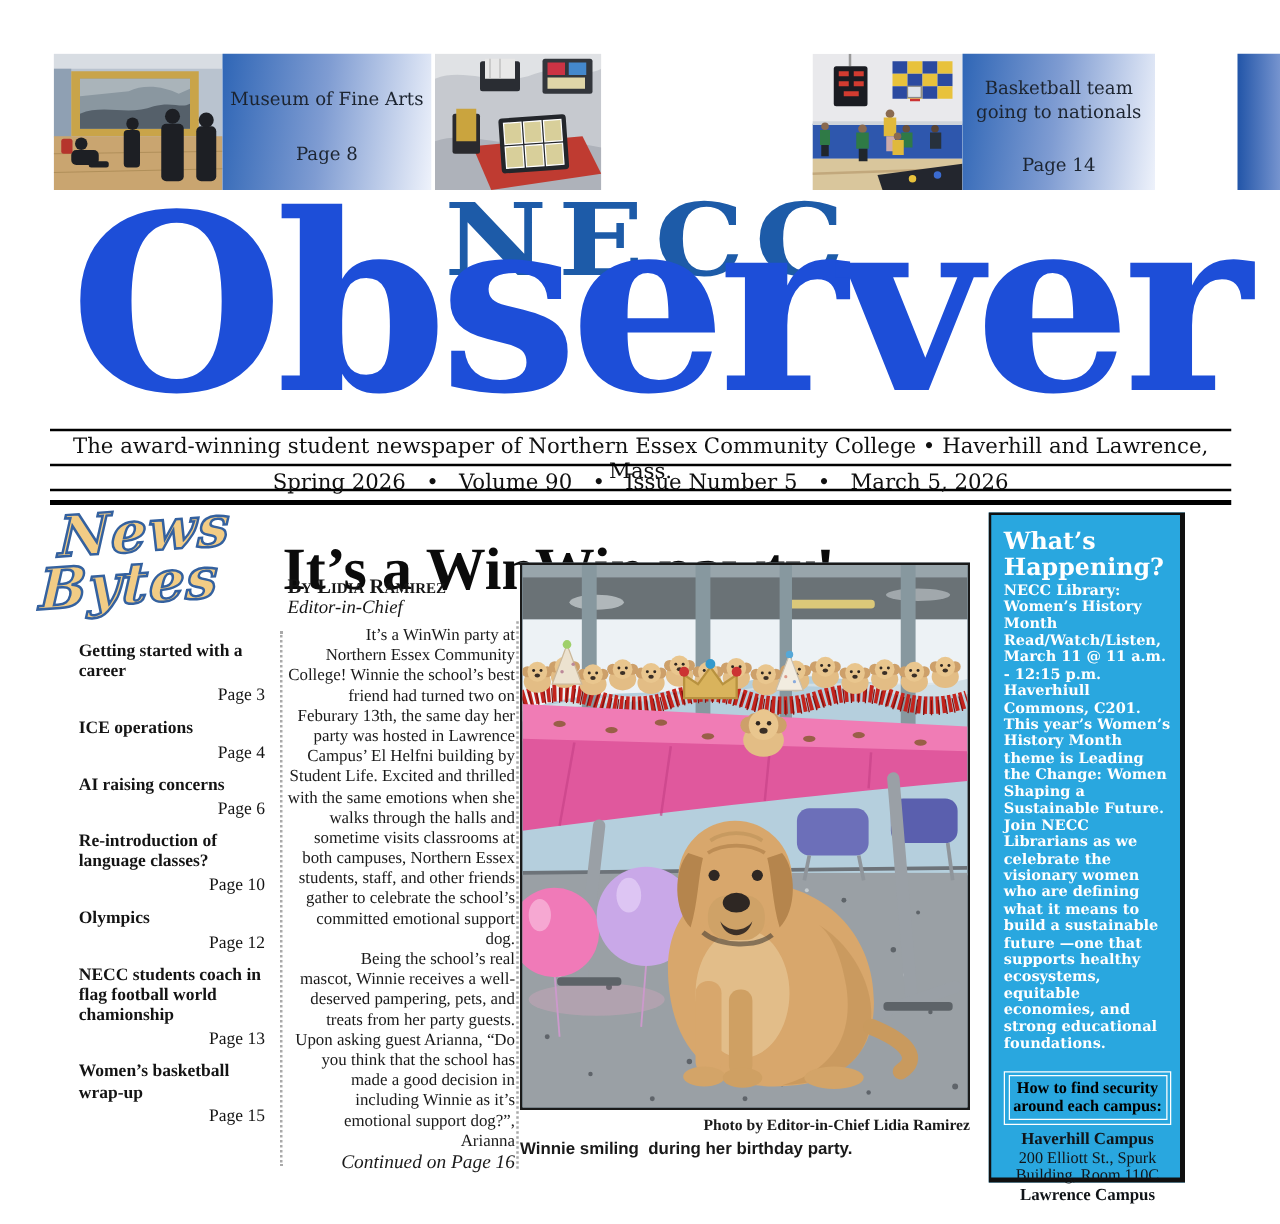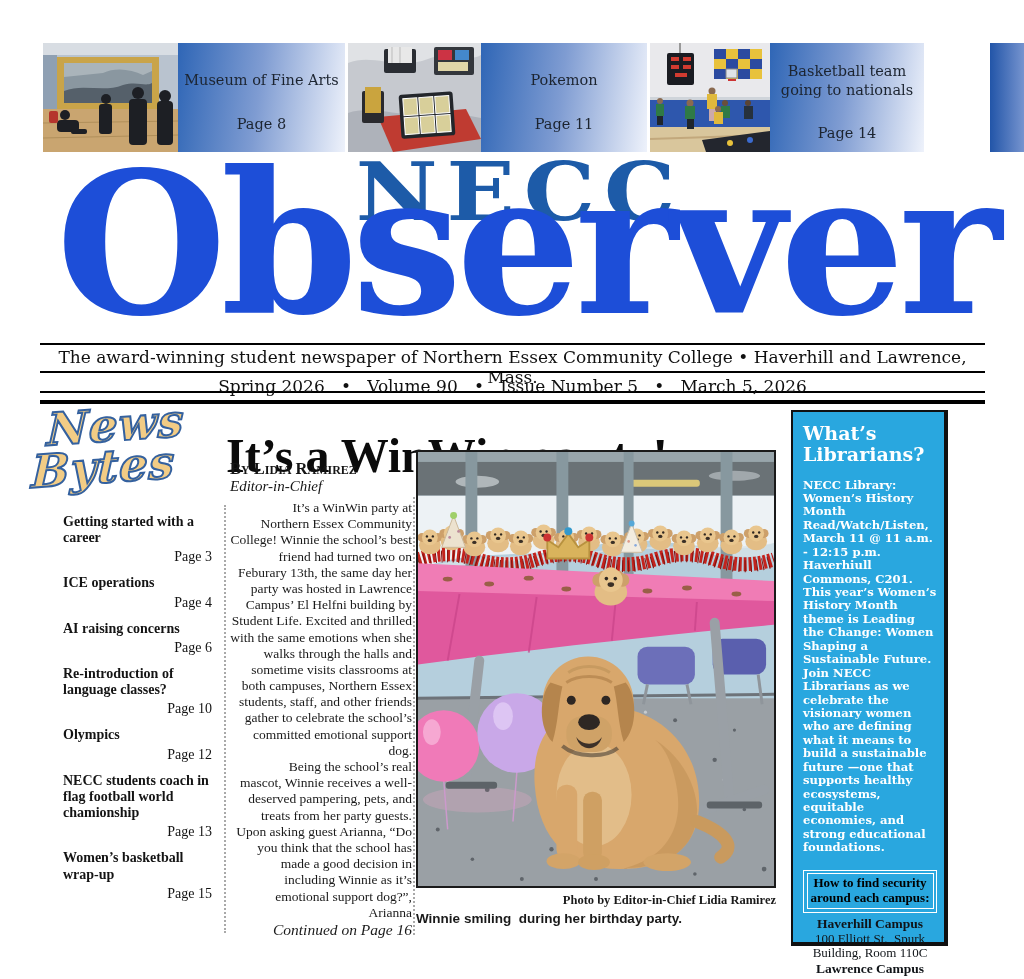--- a/index.html
+++ b/index.html
@@ -72,21 +72,21 @@
     color:#1a1a1a;white-space:pre-wrap;}
 
   
   .happening{position:absolute;left:791px;top:410px;width:157px;height:536px;
     box-sizing:border-box;background:#29a7df;border:2px solid #101010;
     border-right-width:4px;border-bottom-width:4px;padding:11px 7px 0 10px;}
   .wh-title{color:#fff;font-family:"DejaVu Serif",serif;font-weight:bold;
     font-size:19px;line-height:1.12;}
   .wh-body p{color:#fff;font-family:"DejaVu Serif",serif;font-weight:bold;
     font-size:11.6px;line-height:1.16;margin:0;}
-  .wh-body p.first{margin-top:13px;}
+  .wh-body p.first{}
   .sec-frame{margin-top:15px;border:1.5px solid #fff;padding:2.5px;}
   .sec-frame-inner{border:1.5px solid #fff;padding:2px 1px;color:#000000;
     font-family:Liberation Serif, serif;font-weight:bold;font-size:13px;
     text-align:center;line-height:1.15;}
   .sec-details{margin-top:3px;text-align:center;color:#101418;
     font-family:"Liberation Serif",serif;}
   .campus-name{font-weight:bold;font-size:13.5px;line-height:1.2;}
   .campus-addr{font-size:13px;line-height:1.12;}
 </style>
 </head>
@@ -151,24 +151,20 @@
               <rect x="72" y="54" width="14" height="17"></rect>
               <rect x="88" y="54" width="14" height="17"></rect>
             <rect x="56" y="73" width="14" height="17"></rect>
               <rect x="72" y="73" width="14" height="17"></rect>
               <rect x="88" y="73" width="14" height="17"></rect>
           </g>
         </g>
       </svg>
     </div>
 
-    <div class="teaser-label" style="left:481px;width:166px;">
-      <span class="t-title">Pokemon</span>
-      <span class="t-page">Page 11</span>
-    </div>
 
     <div class="teaser-photo" style="left:650px;width:120px;">
       <svg viewBox="0 0 120 109" preserveAspectRatio="none">
         <rect width="120" height="109" fill="#e9e9ec"></rect>
         <g>
           <rect x="64" y="6" width="12" height="10" fill="#2b4aa0"></rect>
             <rect x="76" y="6" width="12" height="10" fill="#e8c23c"></rect>
           <rect x="88" y="6" width="12" height="10" fill="#2b4aa0"></rect>
             <rect x="100" y="6" width="12" height="10" fill="#e8c23c"></rect>
           <rect x="64" y="16" width="12" height="10" fill="#e8c23c"></rect>
@@ -451,29 +447,29 @@
       <circle cx="155" cy="250" r="4.5" fill="#2e2723"></circle>
       <circle cx="190" cy="250" r="4.5" fill="#2e2723"></circle>
       <path d="M146,296 C160,308 190,308 202,298" stroke="#4a3f35" stroke-width="4" fill="none" opacity="0.6"></path>
     </svg>
   </div>
 
   <div class="photo-credit">Photo by Editor-in-Chief Lidia Ramirez</div>
   <div class="photo-caption">Winnie smiling  during her birthday party.</div>
 
   <div class="happening">
-    <div class="wh-title">What’s Librarians?</div>
+    <div class="wh-title">What’s Happening?</div>
     <div class="wh-body">
       <p class="first">NECC Library: Women’s History Month Read/Watch/Listen, March 11 @ 11 a.m. - 12:15 p.m. Haverhiull Commons, C201.</p>
       <p>This year’s Women’s History Month theme is Leading the Change: Women Shaping a Sustainable Future. Join NECC Librarians as we celebrate the visionary women who are defining what it means to build a sustainable future —one that supports healthy ecosystems, equitable economies, and strong educational foundations.</p>
     </div>
     <div class="sec-frame">
       <div class="sec-frame-inner">How to find security around each campus:</div>
     </div>
     <div class="sec-details">
       <div class="campus-name">Haverhill Campus</div>
-      <div class="campus-addr">100 Elliott St., Spurk Building, Room 110C</div>
+      <div class="campus-addr">200 Elliott St., Spurk Building, Room 110C</div>
       <div class="campus-name">Lawrence Campus</div>
 
     </div>
   </div>
 
 </div>
 
 </body></html>

